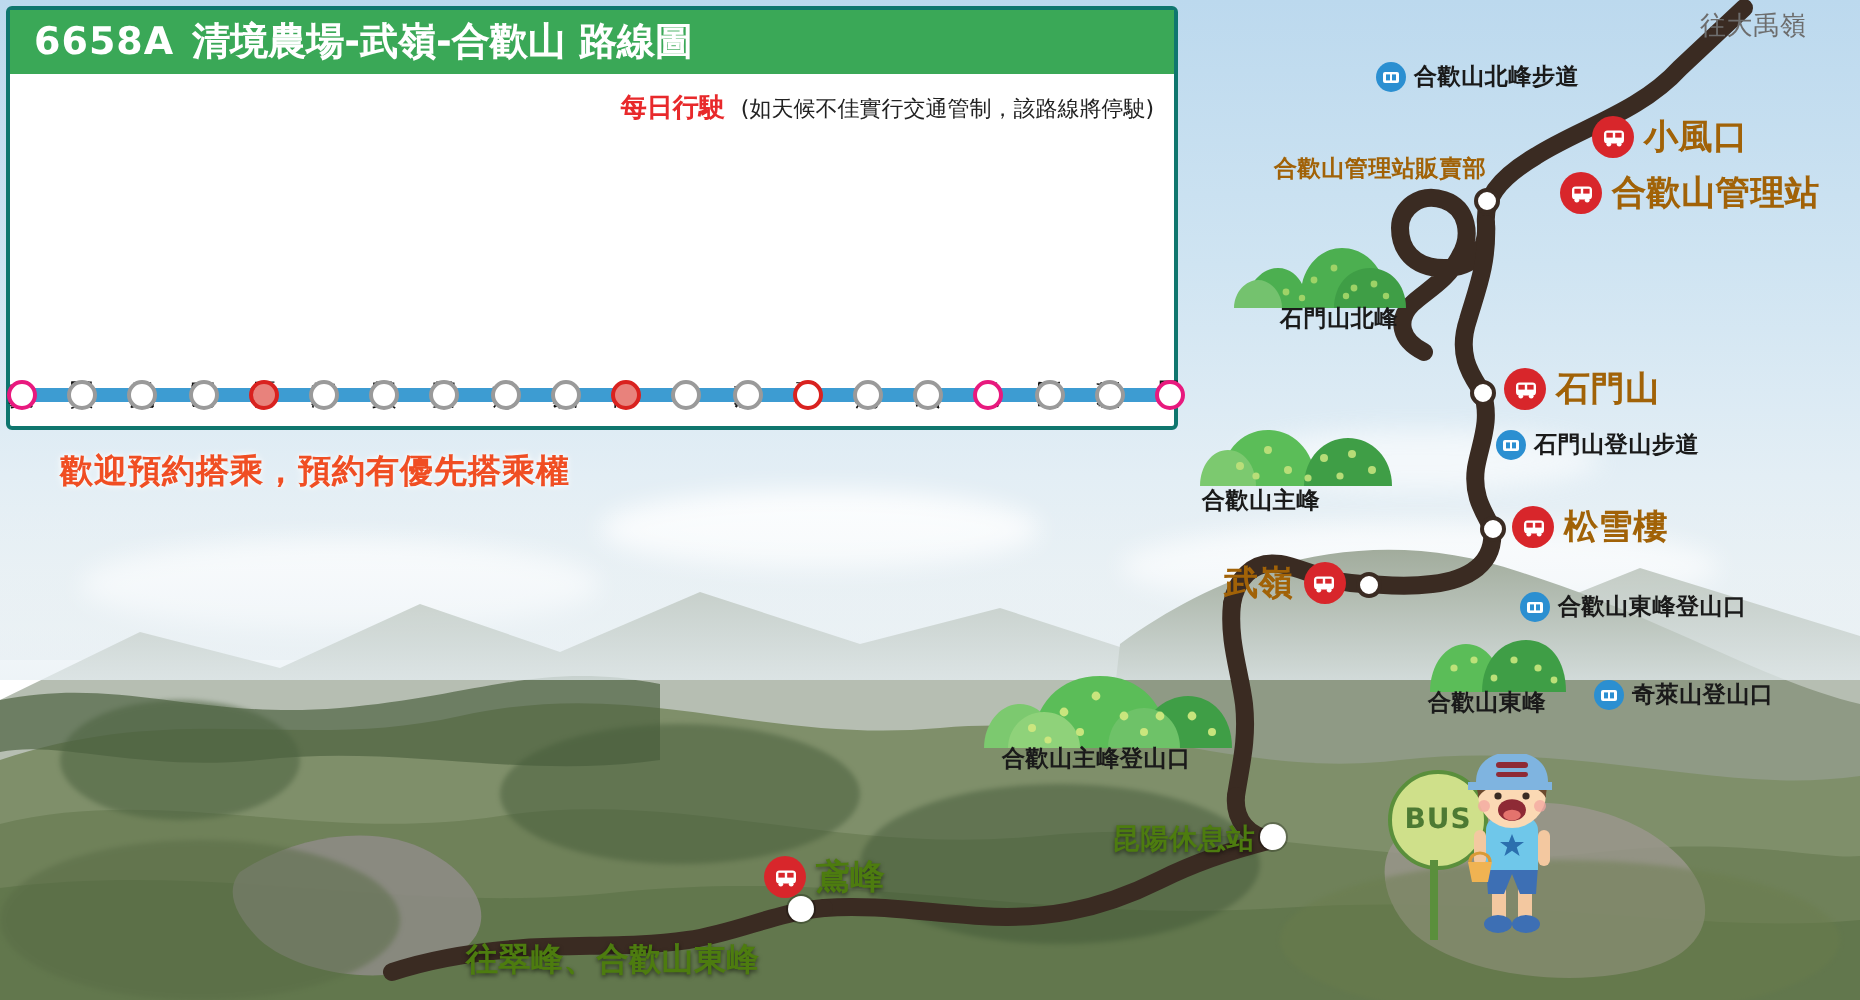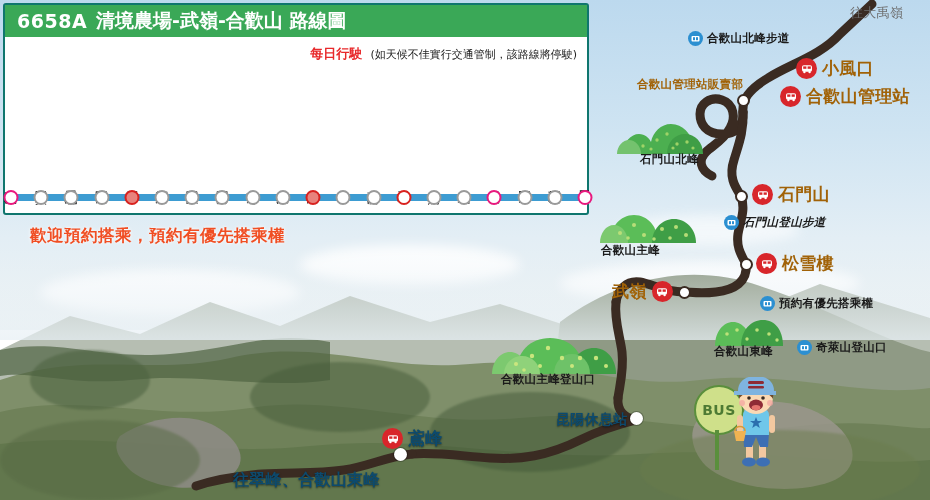--- a/index.html
+++ b/index.html
@@ -53,21 +53,21 @@
           font-weight:bold;letter-spacing:.5px;
           text-shadow:0 0 2px rgba(255,255,255,.9),0 0 4px rgba(255,255,255,.8);}
 
   
   .roadsvg{position:absolute;left:0;top:0;width:930px;height:500px;}
 
   
   .mlabel{position:absolute;display:flex;align-items:center;white-space:nowrap;}
   .mlabel .txt{font-size:15px;font-weight:bold;color:#a16207;letter-spacing:.3px;}
   .mlabel .txt.sm{font-size:11.5px;}
-  .mlabel .txt.white{color:#0c4a6e;text-shadow:0 1px 2px rgba(0,0,0,.55);}
+  .mlabel .txt.white{color:#4d7c0f;text-shadow:0 1px 2px rgba(0,0,0,.55);}
   .mlabel .txt.gray{color:#6d6d6d;font-weight:normal;font-size:13px;}
   .mlabel .txt.trail{font-size:11.5px;color:#1a1a1a;font-weight:bold;}
   .mlabel .txt.peak{font-size:11.5px;color:#1a1a1a;font-weight:bold;}
   .bus-ic{width:21px;height:21px;border-radius:50%;background:#d8262b;
           display:inline-flex;align-items:center;justify-content:center;margin-right:5px;flex:0 0 auto;}
   .trail-ic{width:15px;height:15px;border-radius:50%;background:#2b8fd1;
             display:inline-flex;align-items:center;justify-content:center;margin-right:4px;flex:0 0 auto;}
 
   
   .node{position:absolute;width:13px;height:13px;border-radius:50%;background:#fff;
@@ -265,21 +265,21 @@
           <rect x="2" y="3.2" width="10" height="6.6" rx="1.8" fill="#fff"></rect>
           <rect x="3.2" y="4.4" width="3.2" height="2.4" fill="#d8262b"></rect>
           <rect x="7.6" y="4.4" width="3.2" height="2.4" fill="#d8262b"></rect>
           <circle cx="4.4" cy="10.1" r="1.2" fill="#fff"></circle>
           <circle cx="9.6" cy="10.1" r="1.2" fill="#fff"></circle>
         </svg>
     </span>
     <span class="txt" style="font-size:17px;">石門山</span>
   </div>
 
-  <div class="mlabel" style="left:724px;top:215px;font-style:italic;">
+  <div class="mlabel" style="left:748px;top:215px;">
     <span class="trail-ic">
       <svg width="11" height="11" viewBox="0 0 11 11">
           <rect x="1.5" y="3" width="8" height="5.5" rx="1" fill="#fff"></rect>
           <rect x="3" y="4.2" width="2" height="3" fill="#2b8fd1"></rect>
           <rect x="6" y="4.2" width="2" height="3" fill="#2b8fd1"></rect>
         </svg>
     </span>
     <span class="txt trail">石門山登山步道</span>
   </div>
 
@@ -314,21 +314,21 @@
   </div>
 
   <div class="mlabel" style="left:760px;top:296px;">
     <span class="trail-ic">
       <svg width="11" height="11" viewBox="0 0 11 11">
           <rect x="1.5" y="3" width="8" height="5.5" rx="1" fill="#fff"></rect>
           <rect x="3" y="4.2" width="2" height="3" fill="#2b8fd1"></rect>
           <rect x="6" y="4.2" width="2" height="3" fill="#2b8fd1"></rect>
         </svg>
     </span>
-    <span class="txt trail">預約有優先搭乘權</span>
+    <span class="txt trail">合歡山東峰登山口</span>
   </div>
 
   <div class="mlabel" style="left:714px;top:344px;">
     <span class="txt peak">合歡山東峰</span>
   </div>
 
   <div class="mlabel" style="left:797px;top:340px;">
     <span class="trail-ic">
       <svg width="11" height="11" viewBox="0 0 11 11">
           <rect x="1.5" y="3" width="8" height="5.5" rx="1" fill="#fff"></rect>

